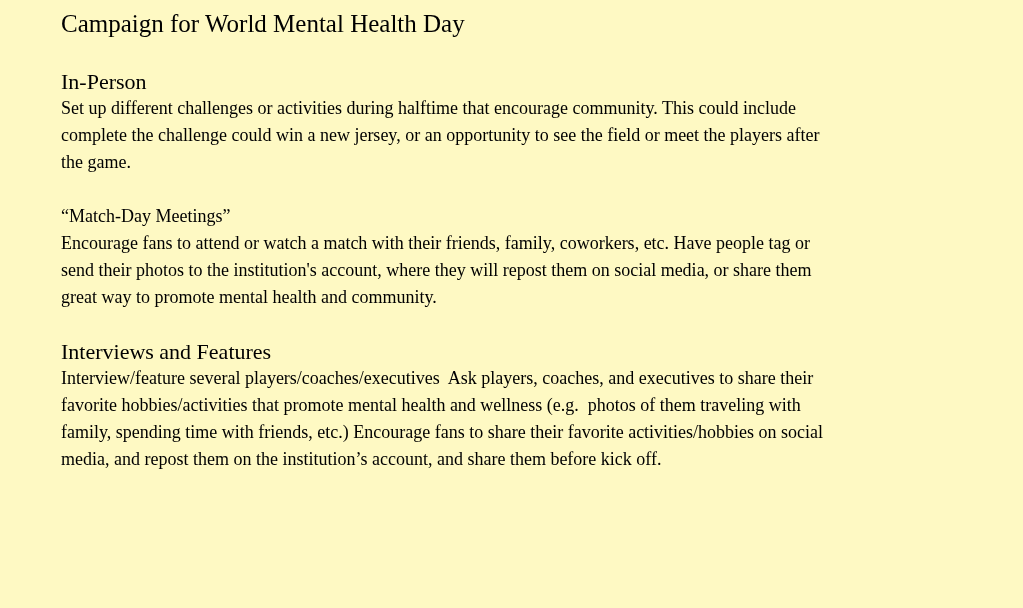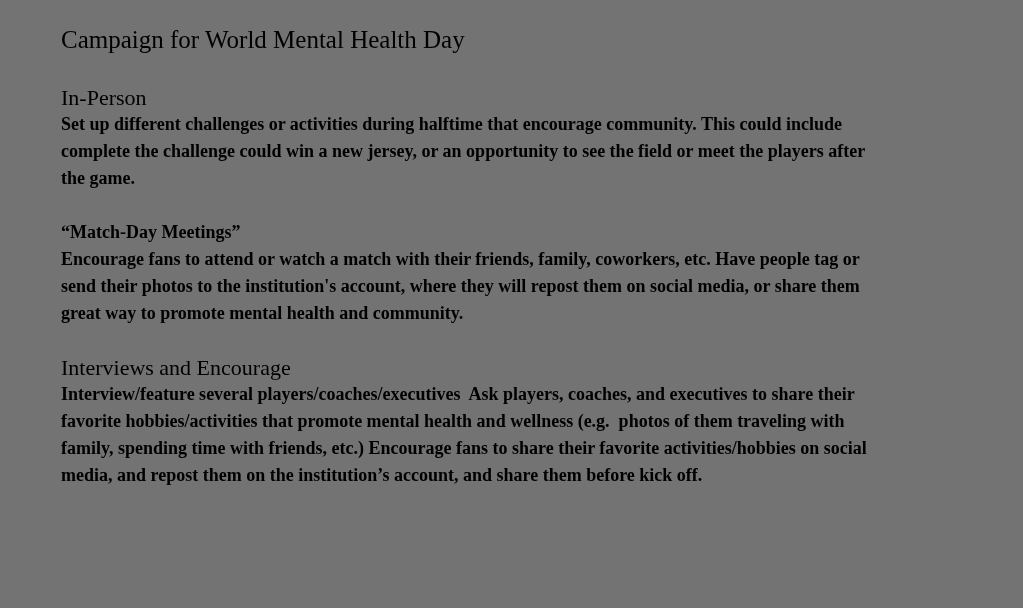--- a/index.html
+++ b/index.html
@@ -8,42 +8,42 @@
     height: 608px;
     background: #ffffff;
     overflow: hidden;
     font-family: "Liberation Serif", "DejaVu Serif", serif;
     color: #000000;
   }
   .page {
     box-sizing: border-box;
     width: 1023px;
     height: 608px;
-    padding: 26px 40px 0 61px;
-    background: #737373;
+    padding: 10px 40px 0 61px;
+    background: #fef9c3;
   }
   .doc-title {
     font-size: 25px;
     line-height: 28px;
     font-weight: normal;
     white-space: pre;
     margin: 0 0 30px 0;
   }
   .section { margin: 0; }
   .section + .section { margin-top: 27px; }
   .heading {
     font-size: 22px;
     line-height: 27px;
     font-weight: normal;
     white-space: pre;
   }
   .line {
     font-size: 18px;
     line-height: 27px;
-    font-weight: bold;
+    font-weight: normal;
     white-space: pre;
   }
 </style>
 </head>
 <body>
 
 <div class="page">
 
   <div class="doc-title">Campaign for World Mental Health Day</div>
 
@@ -55,20 +55,20 @@
   </div>
 
   <div class="section">
     <div class="line">“Match-Day Meetings”</div>
     <div class="line">Encourage fans to attend or watch a match with their friends, family, coworkers, etc. Have people tag or</div>
     <div class="line">send their photos to the institution's account, where they will repost them on social media, or share them</div>
     <div class="line">great way to promote mental health and community.</div>
   </div>
 
   <div class="section">
-    <div class="heading">Interviews and Encourage</div>
+    <div class="heading">Interviews and Features</div>
     <div class="line">Interview/feature several players/coaches/executives  Ask players, coaches, and executives to share their</div>
     <div class="line">favorite hobbies/activities that promote mental health and wellness (e.g.  photos of them traveling with</div>
     <div class="line">family, spending time with friends, etc.) Encourage fans to share their favorite activities/hobbies on social</div>
     <div class="line">media, and repost them on the institution’s account, and share them before kick off.</div>
   </div>
 
 </div>
 
 </body></html>

